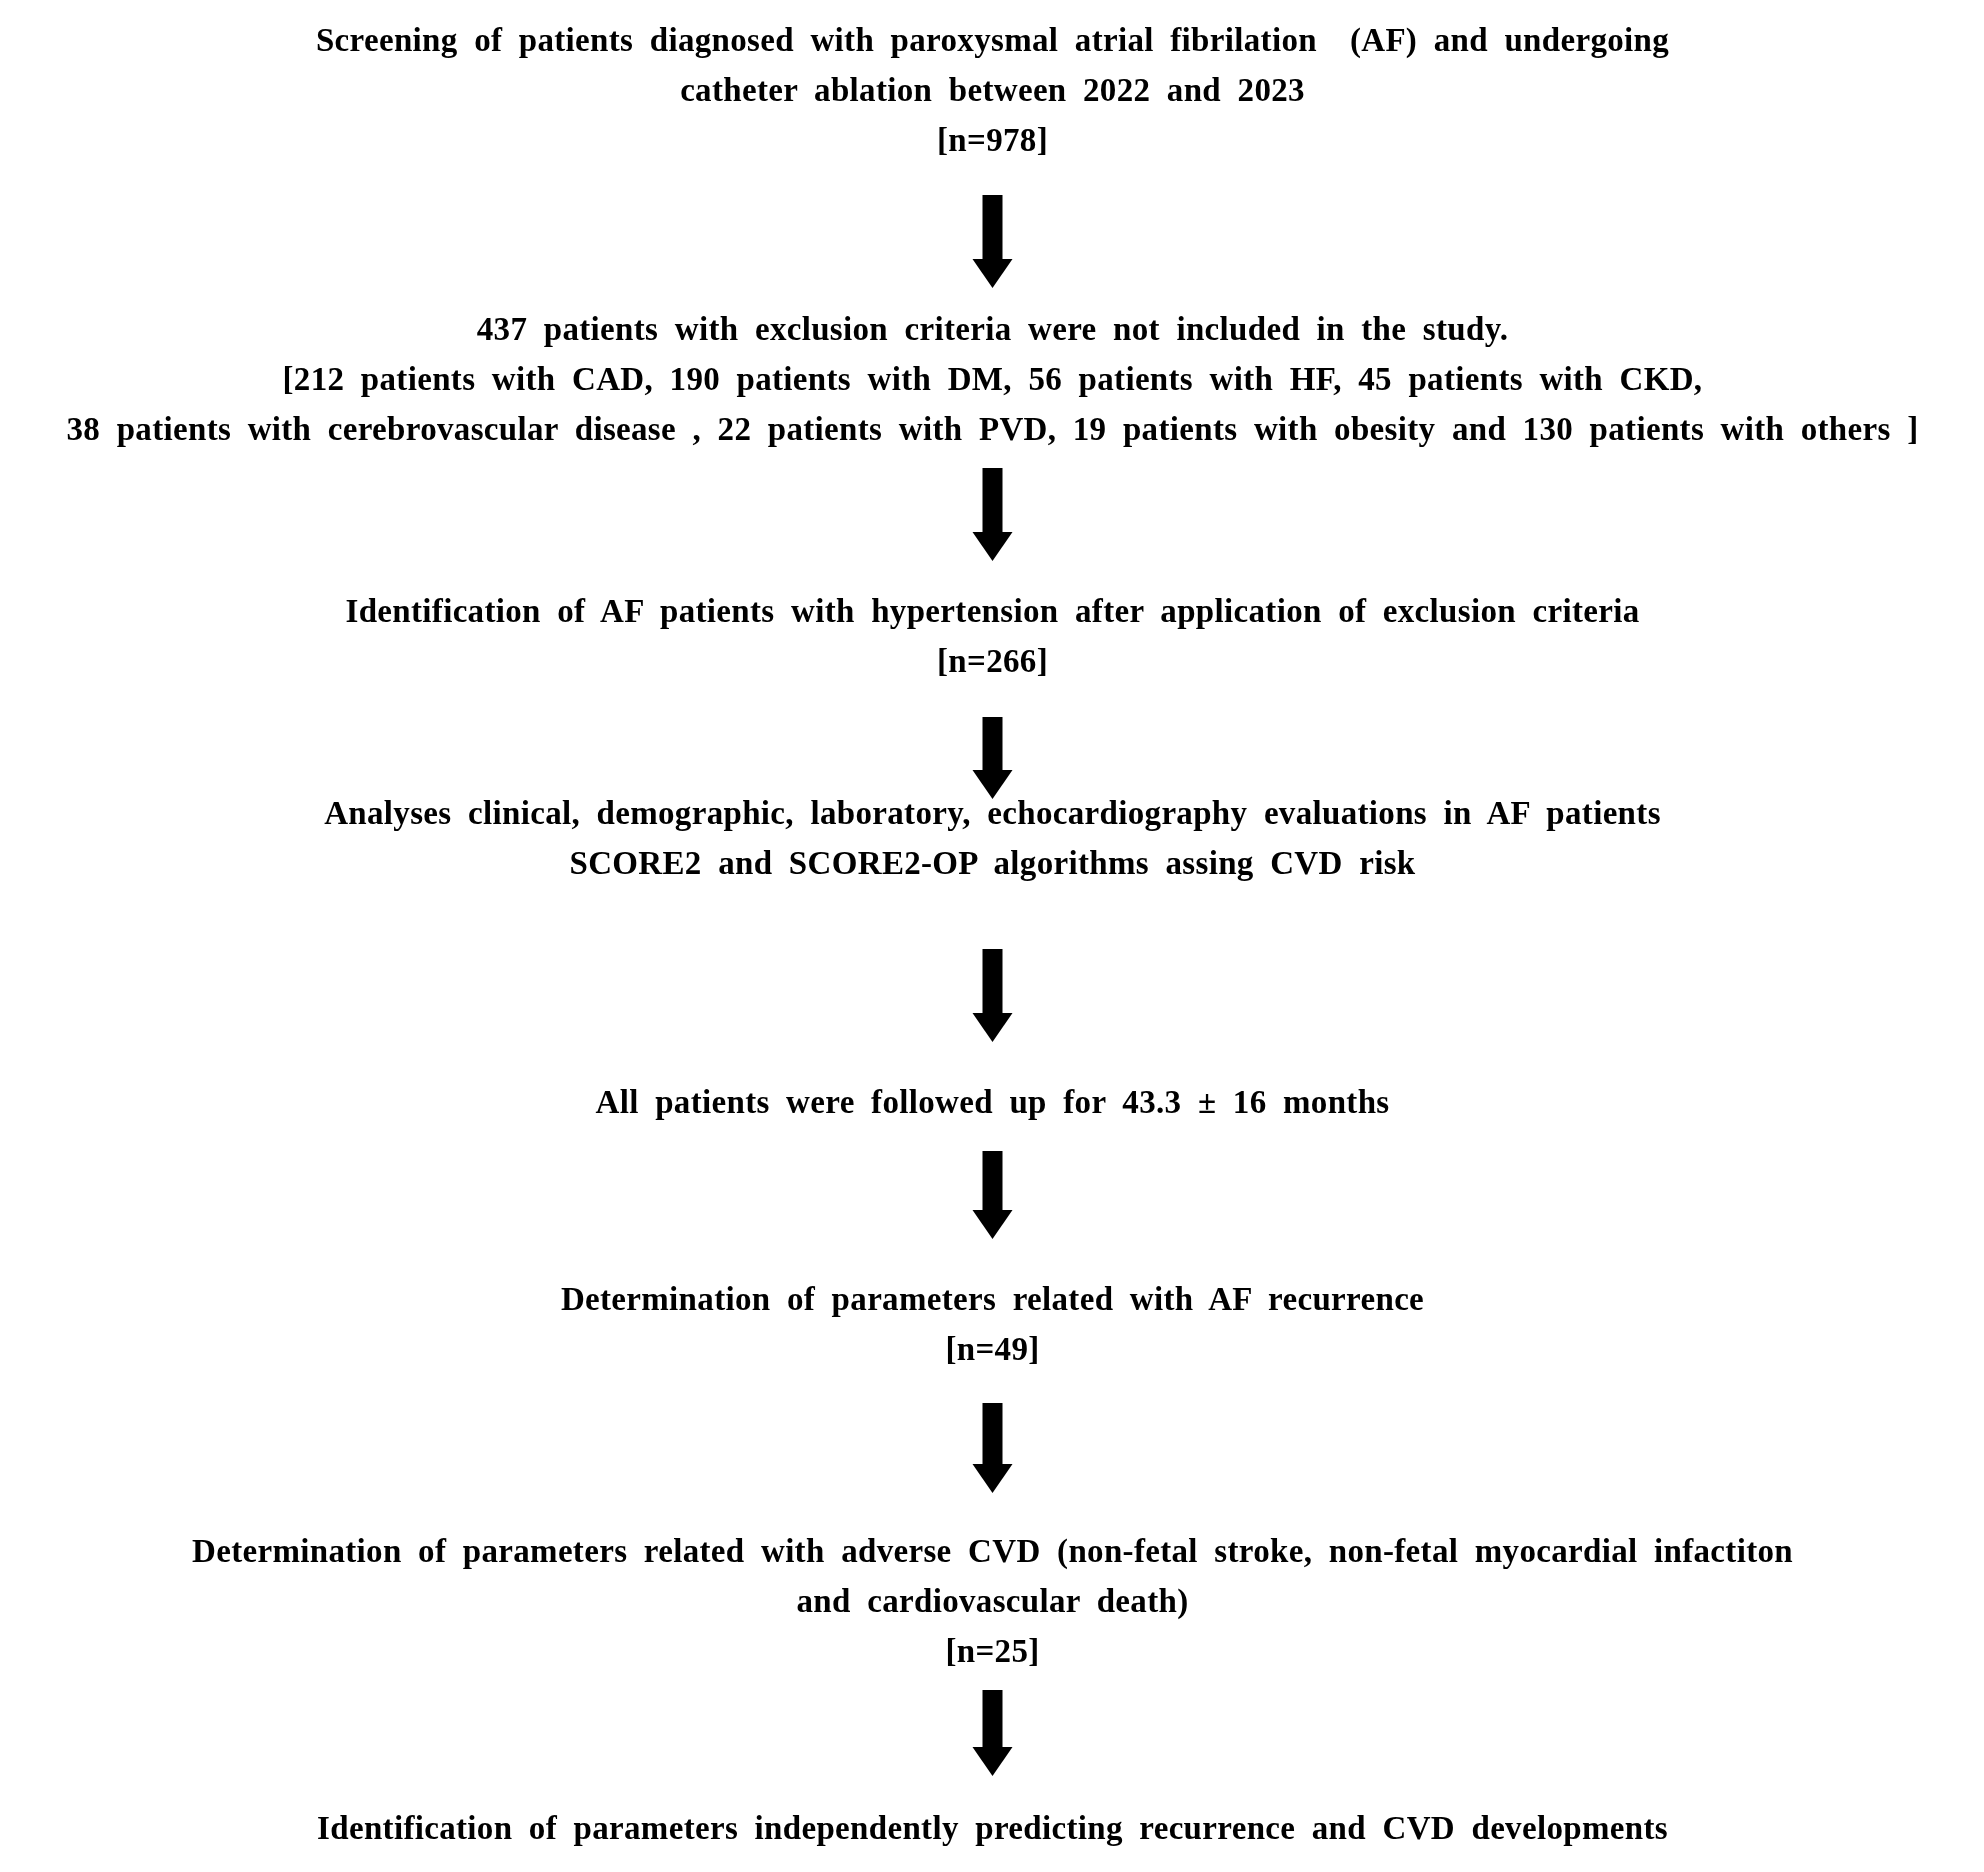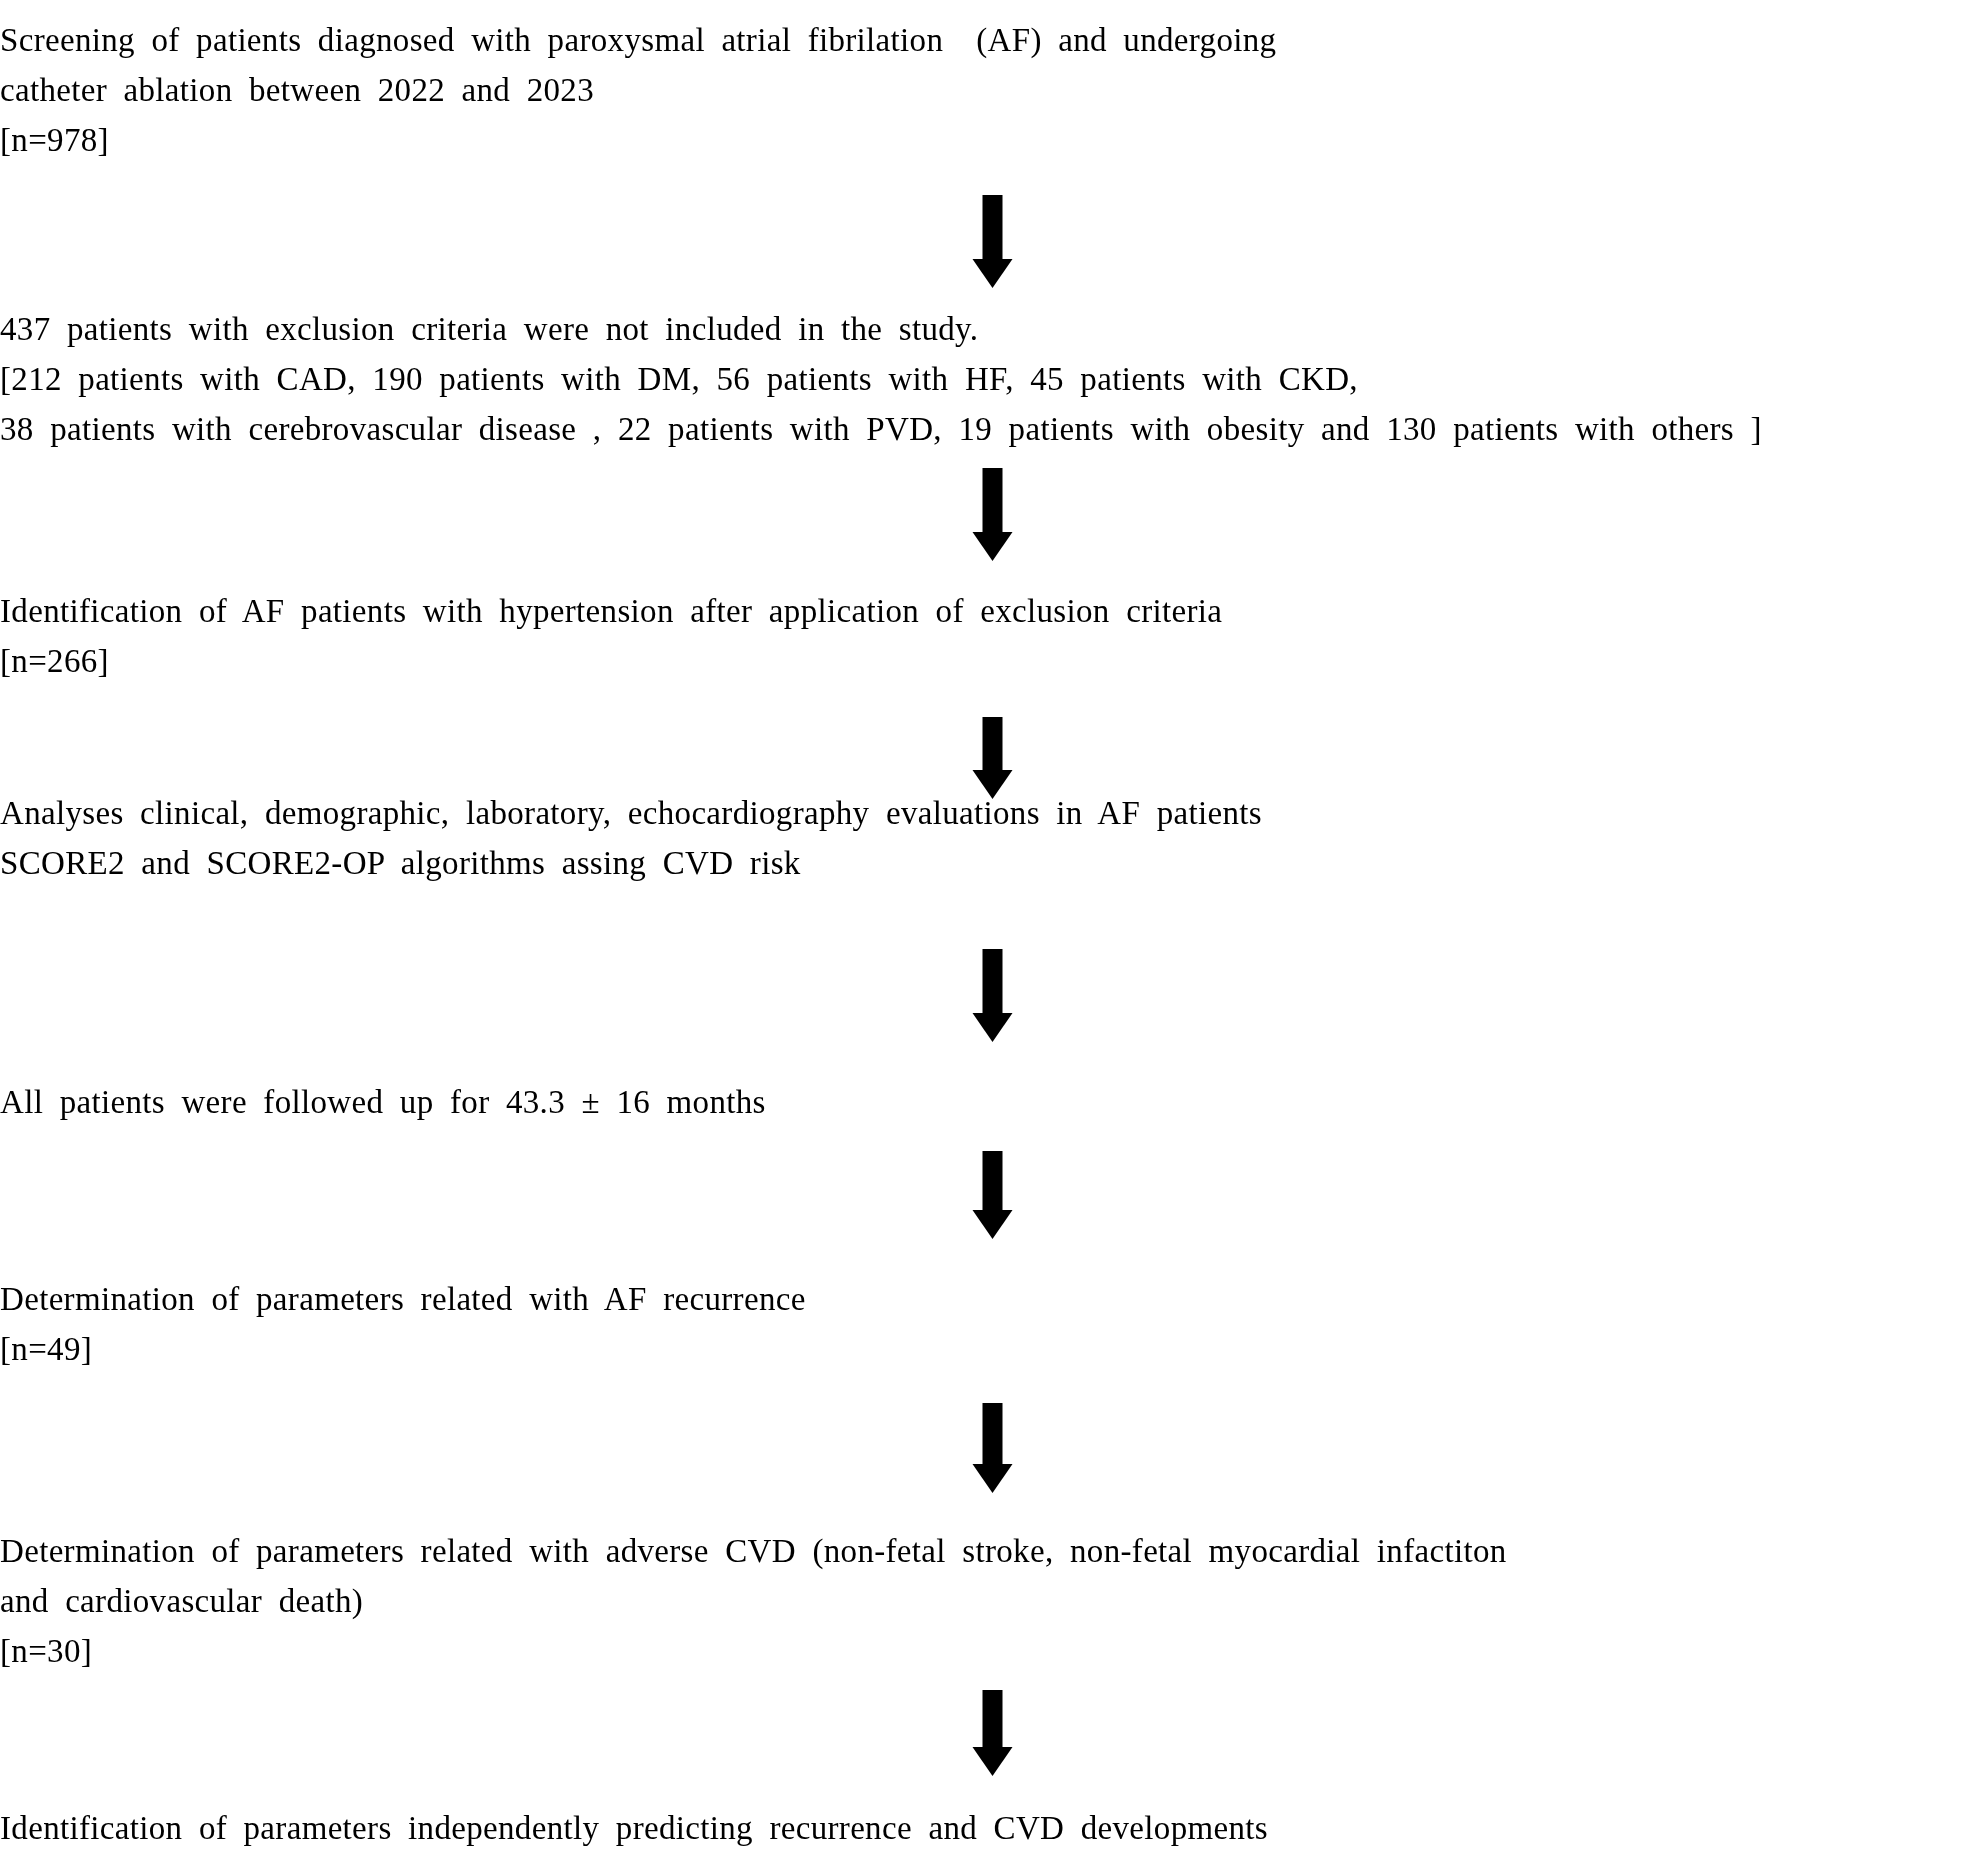--- a/index.html
+++ b/index.html
@@ -13,21 +13,22 @@
     height: 1873px;
     background: #ffffff;
     font-family: "Liberation Serif", serif;
     color: #000000;
     overflow: hidden;
   }
   .step {
     position: absolute;
     left: 0;
     width: 100%;
-    text-align: left;
+    text-align: center;
+    font-weight: bold;
   }
   .step .line {
     display: block;
     white-space: pre;          
     font-size: 33px;
     line-height: 50px;
     word-spacing: 0.24em;
     letter-spacing: 0.01em;
     color: #000000;
   }
@@ -115,21 +116,21 @@
   </section>
 
   <div class="arrow" style="top:1403px;height:90px">
     <span class="shaft"></span>
     <span class="head"></span>
   </div>
 
   <section class="step" style="top:1526px">
     <div class="line">Determination of parameters related with adverse CVD (non-fetal stroke, non-fetal myocardial infactiton</div>
     <div class="line">and cardiovascular death)</div>
-    <div class="line">[n=30]</div>
+    <div class="line">[n=25]</div>
   </section>
 
   <div class="arrow" style="top:1690px;height:86px">
     <span class="shaft"></span>
     <span class="head"></span>
   </div>
 
   <section class="step" style="top:1803px">
     <div class="line">Identification of parameters independently predicting recurrence and CVD developments</div>
   </section>

